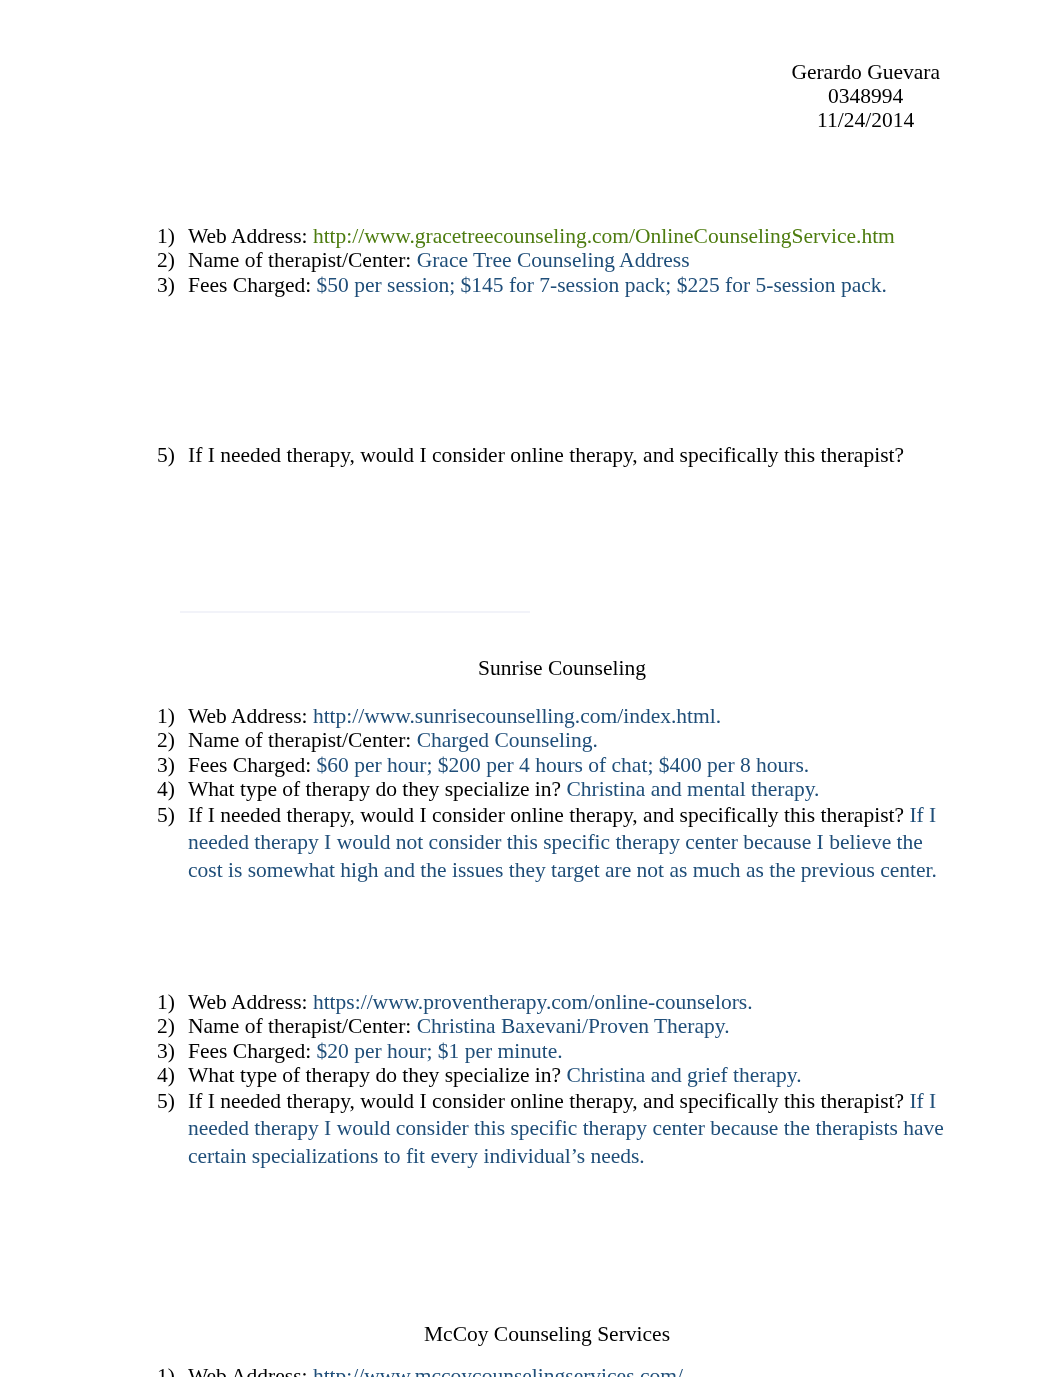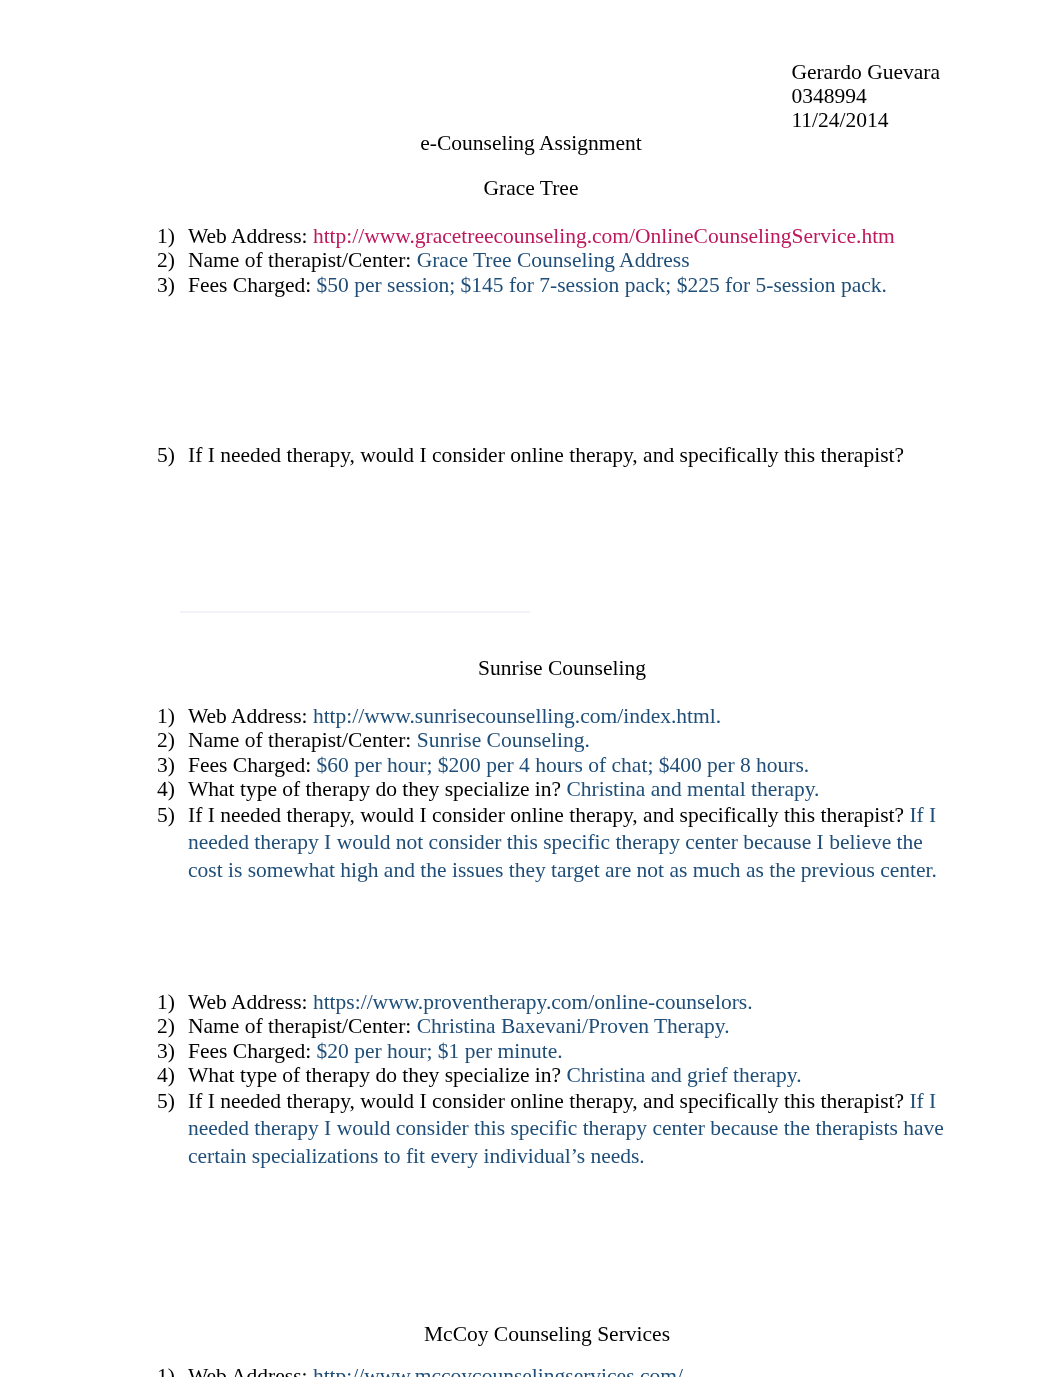--- a/index.html
+++ b/index.html
@@ -21,21 +21,21 @@
     width: 1062px;
     height: 1377px;
     box-sizing: border-box;
   }
 
   
   .header-block {
     position: absolute;
     top: 60px;
     right: 122px;
-    text-align: left;
+    text-align: center;
     font-size: 21.5px;
     line-height: 24px;
     color: #000;
   }
   .header-block div { white-space: nowrap; }
 
   
   .doc-title {
     position: absolute;
     top: 131px;
@@ -75,21 +75,21 @@
   }
   .numlist .li .num {
     position: absolute;
     left: 0;
     top: 0;
   }
   .numlist .li.answer-wrap {
     line-height: 27.5px;
   }
 
-  .blue-link { color: #be185d; }
+  .blue-link { color: #4d7c0f; }
   .blue-text { color: #1f4e79; }
 
   
   .faint-rule {
     position: absolute;
     left: 180px;
     top: 611px;
     width: 350px;
     height: 2px;
     background: #f2f3f9;
@@ -116,23 +116,21 @@
 <body>
 
 <div class="page">
 
   <div class="header-block">
     <div>Gerardo Guevara</div>
     <div>0348994</div>
     <div>11/24/2014</div>
   </div>
 
-  <div class="doc-title">e-Counseling Assignment</div>
-
-  <div class="section-heading" style="top:176px;">Grace Tree</div>
+
 
   <div class="numlist" style="top:224px;">
     <div class="li">
       <span class="num">1)</span><span>Web Address: </span>
       <span class="blue-link">http://www.gracetreecounseling.com/OnlineCounselingService.htm</span>
     </div>
     <div class="li">
       <span class="num">2)</span><span>Name of therapist/Center: </span>
       <span class="blue-text">Grace Tree Counseling Address</span>
     </div>
@@ -153,21 +151,21 @@
 
   <div class="section-heading offset-right" style="top:656px;">Sunrise Counseling</div>
 
   <div class="numlist" style="top:704px;">
     <div class="li">
       <span class="num">1)</span><span>Web Address: </span>
       <span class="blue-text">http://www.sunrisecounselling.com/index.html.</span>
     </div>
     <div class="li">
       <span class="num">2)</span><span>Name of therapist/Center: </span>
-      <span class="blue-text">Sunrise Counseling.</span>
+      <span class="blue-text">Charged Counseling.</span>
     </div>
     <div class="li">
       <span class="num">3)</span><span>Fees Charged: </span>
       <span class="blue-text">$60 per hour; $200 per 4 hours of chat; $400 per 8 hours.</span>
     </div>
     <div class="li">
       <span class="num">4)</span><span>What type of therapy do they specialize in? </span>
       <span class="blue-text">Christina and mental therapy.</span>
     </div>
     <div class="li answer-wrap">

